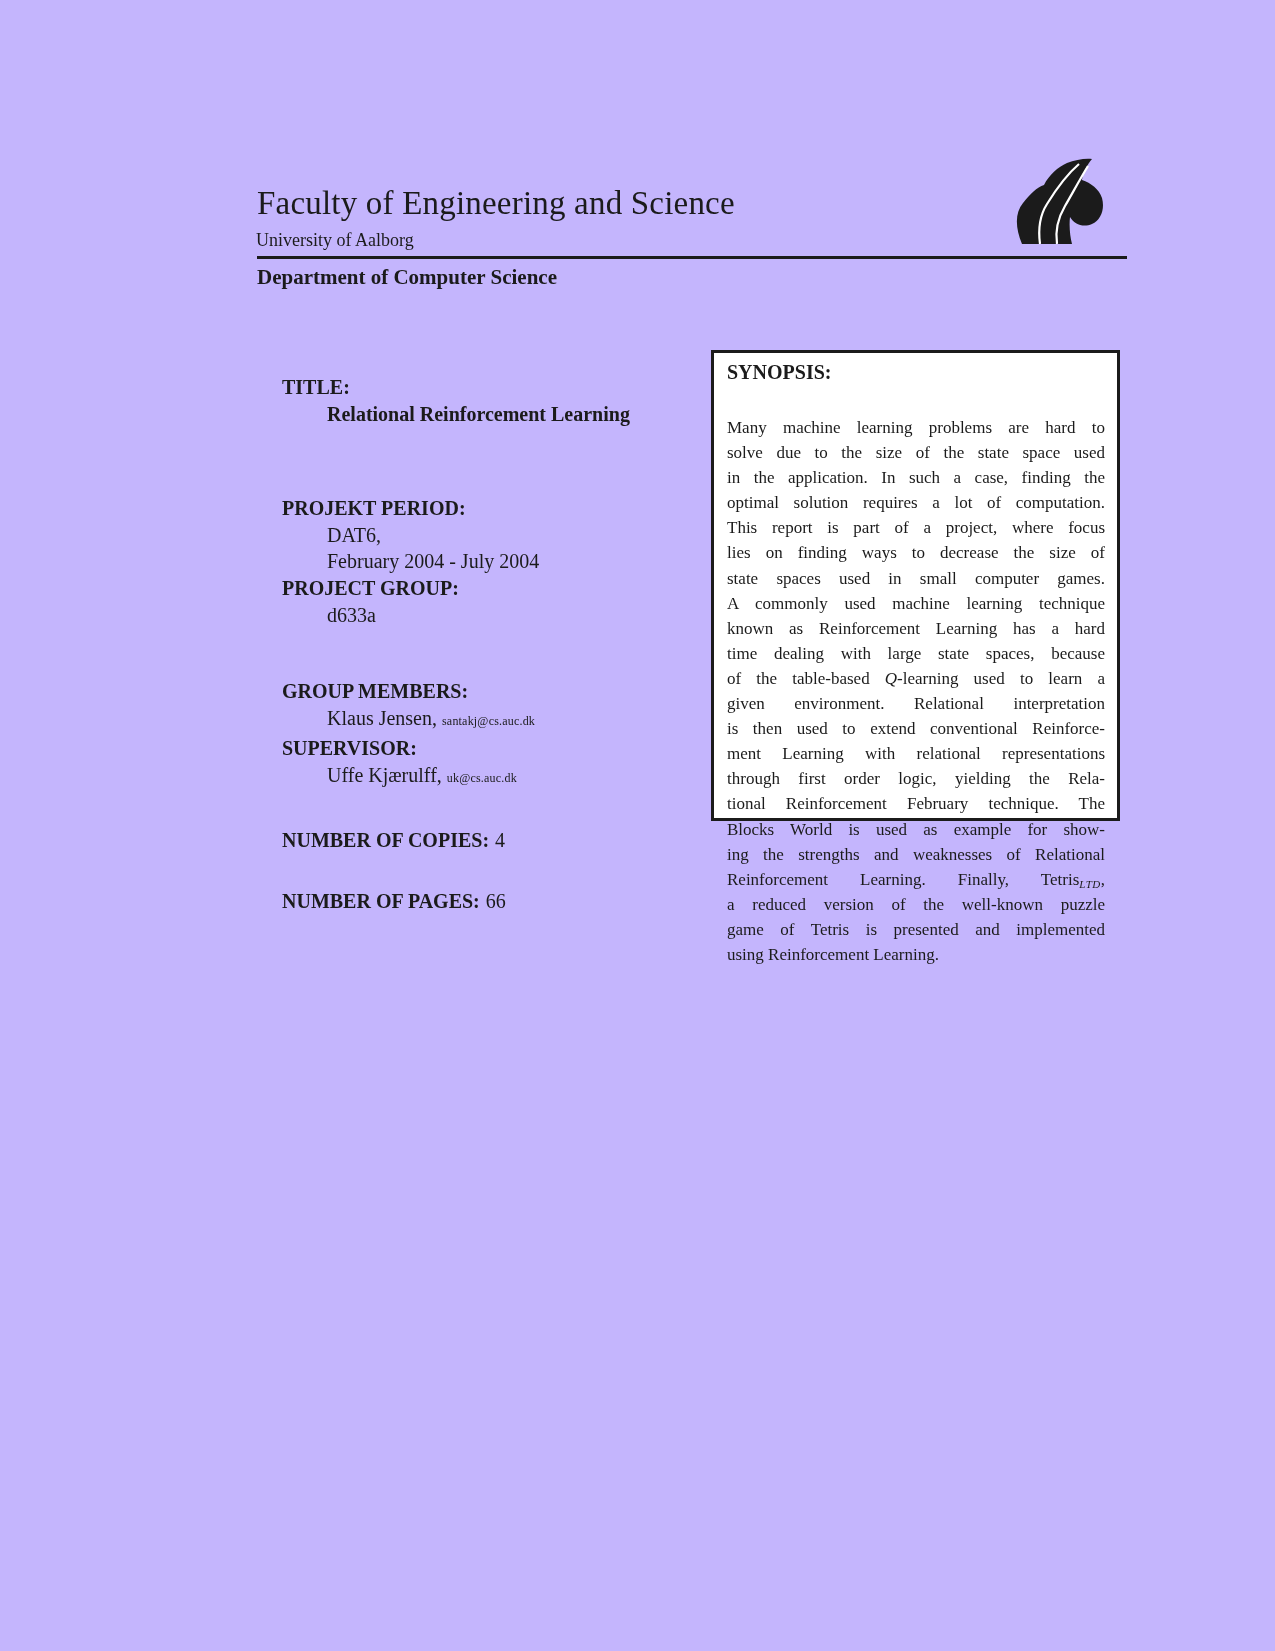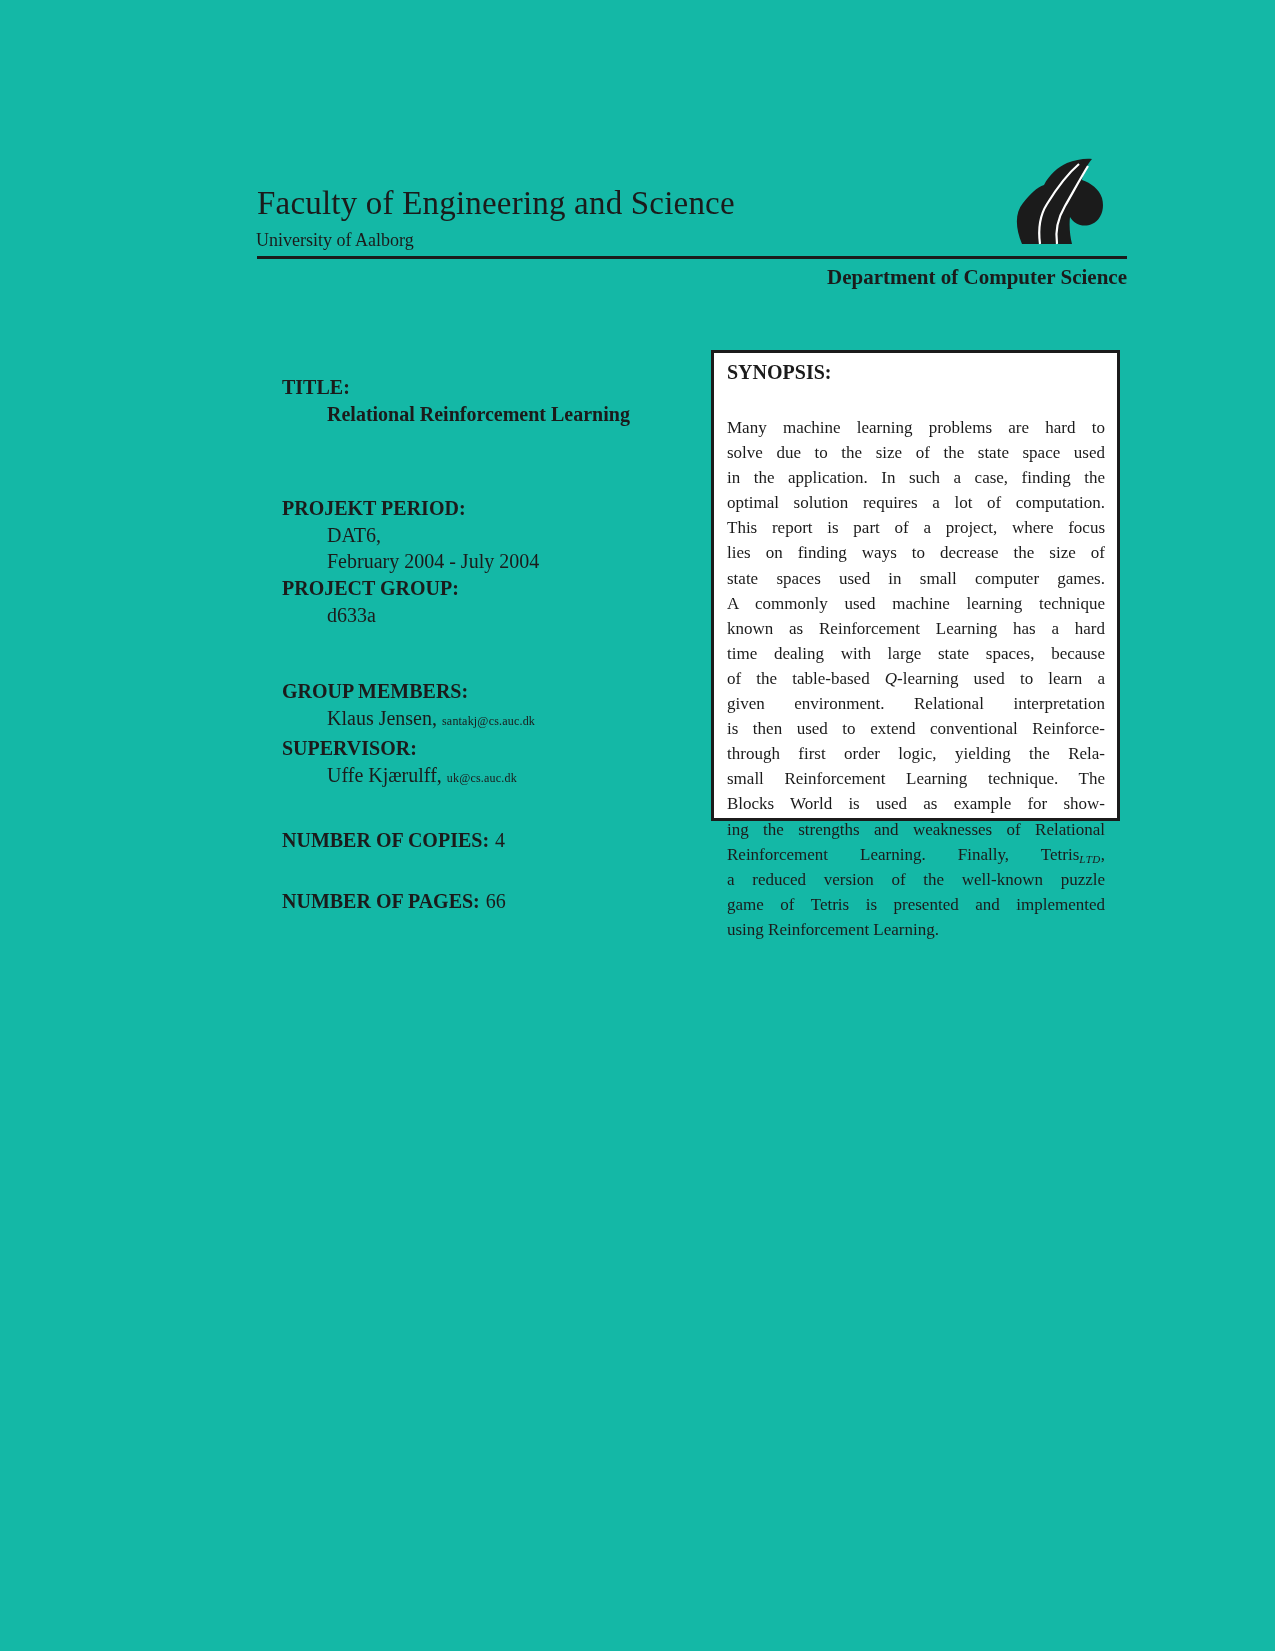--- a/index.html
+++ b/index.html
@@ -1,20 +1,20 @@
 <!DOCTYPE html>
 <html><head>
 <meta charset="utf-8">
 <style>
   html, body { margin: 0; padding: 0; background: #ffffff; }
   .page {
     position: relative;
     width: 1275px;
     height: 1651px;
-    background: #14b8a6;
+    background: #c4b5fd;
     color: #1b1b1b;
     font-family: "Liberation Serif", "DejaVu Serif", serif;
     overflow: hidden;
   }
 
   
   .faculty-title {
     position: absolute; left: 257px; top: 183px;
     font-size: 33px; line-height: 40px; font-weight: 400;
     letter-spacing: 0.2px; white-space: nowrap;
@@ -23,21 +23,21 @@
     position: absolute; left: 256px; top: 229px;
     font-size: 18px; line-height: 22px; white-space: nowrap;
   }
   .logo-wrap { position: absolute; left: 1008px; top: 158px; width: 100px; height: 88px; }
   .header-rule {
     position: absolute; left: 257px; top: 256px;
     width: 870px; height: 3px; background: #1b1b1b;
   }
   .department-title {
     position: absolute; left: 257px; top: 264px; width: 870px;
-    text-align: right; font-size: 21px; line-height: 26px; font-weight: 700;
+    text-align: left; font-size: 21px; line-height: 26px; font-weight: 700;
     white-space: nowrap;
   }
 
   
   .left-col { position: absolute; left: 282px; top: 373px; width: 420px; }
   .lc-section { }
   .lc-label { font-size: 20px; line-height: 28px; font-weight: 700; white-space: nowrap; }
   .lc-line { font-size: 20px; line-height: 26px; padding-left: 45px; white-space: nowrap; }
   .lc-line.bold { font-weight: 700; }
   .email { font-size: 12px; margin-left: 5px; letter-spacing: 0.2px; }
@@ -150,22 +150,23 @@
       <div class="syn-line">optimal solution requires a lot of computation.</div>
       <div class="syn-line">This report is part of a project, where focus</div>
       <div class="syn-line">lies on finding ways to decrease the size of</div>
       <div class="syn-line">state spaces used in small computer games.</div>
       <div class="syn-line">A commonly used machine learning technique</div>
       <div class="syn-line">known as Reinforcement Learning has a hard</div>
       <div class="syn-line">time dealing with large state spaces, because</div>
       <div class="syn-line">of the table-based <i class="q">Q</i>-learning used to learn a</div>
       <div class="syn-line">given environment. Relational interpretation</div>
       <div class="syn-line">is then used to extend conventional Reinforce-</div>
+      <div class="syn-line">ment Learning with relational representations</div>
       <div class="syn-line">through first order logic, yielding the Rela-</div>
-      <div class="syn-line">small Reinforcement Learning technique. The</div>
+      <div class="syn-line">tional Reinforcement February technique. The</div>
       <div class="syn-line">Blocks World is used as example for show-</div>
       <div class="syn-line">ing the strengths and weaknesses of Relational</div>
       <div class="syn-line">Reinforcement Learning. Finally, Tetris<sub class="ltd">LTD</sub>,</div>
       <div class="syn-line">a reduced version of the well-known puzzle</div>
       <div class="syn-line">game of Tetris is presented and implemented</div>
       <div class="syn-line last">using Reinforcement Learning.</div>
     </div>
   </div>
 
 </div>

